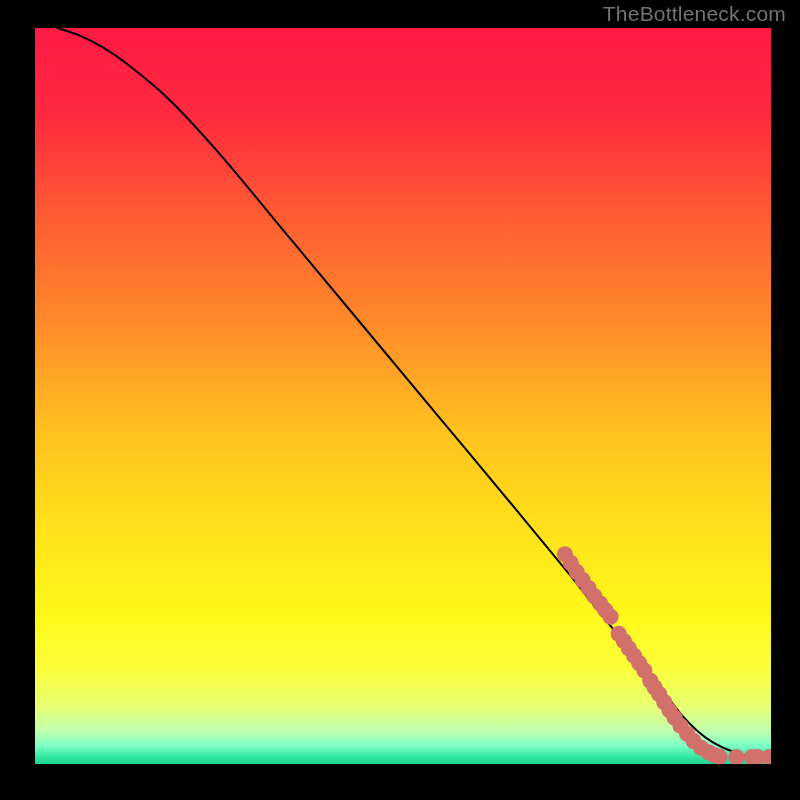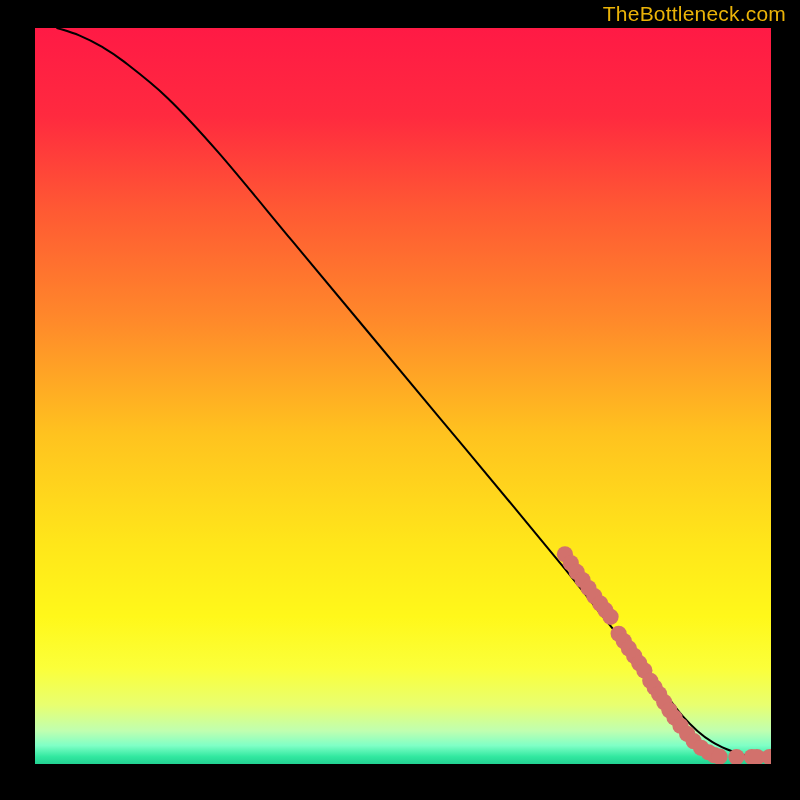--- a/index.html
+++ b/index.html
@@ -14,21 +14,21 @@
   .frame {
     position: absolute;
     left: 0; top: 0;
     width: 800px; height: 800px;
     background: #000;
   }
   .watermark {
     position: absolute;
     top: 2px;
     right: 14px;
-    color: #eab308;
+    color: #737373;
     font-size: 21px;
     font-weight: 500;
     letter-spacing: 0.2px;
   }
   .plot {
     position: absolute;
     left: 35px;
     top: 28px;
     width: 736px;
     height: 736px;

